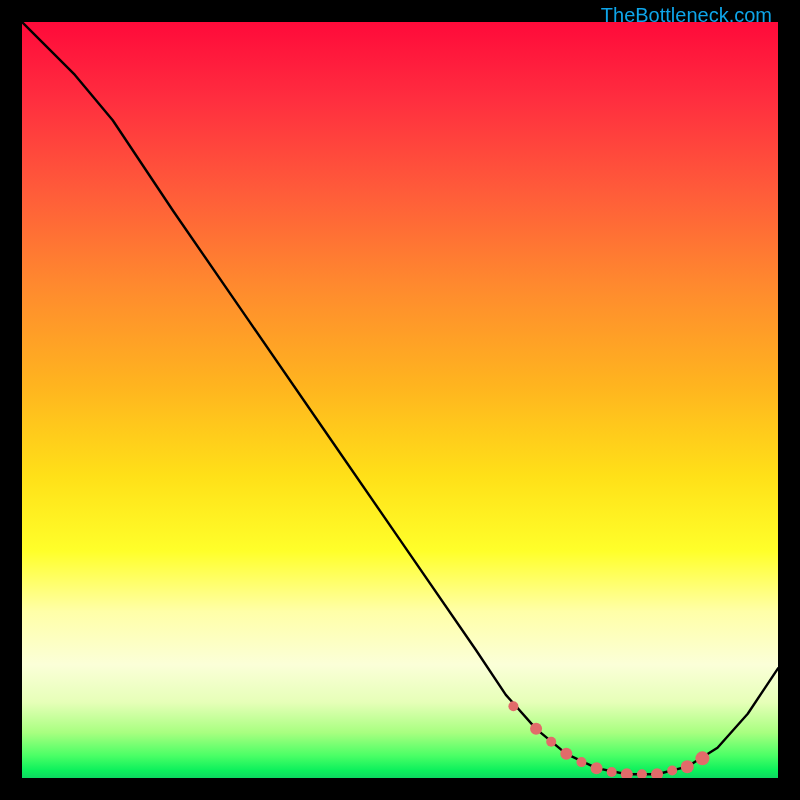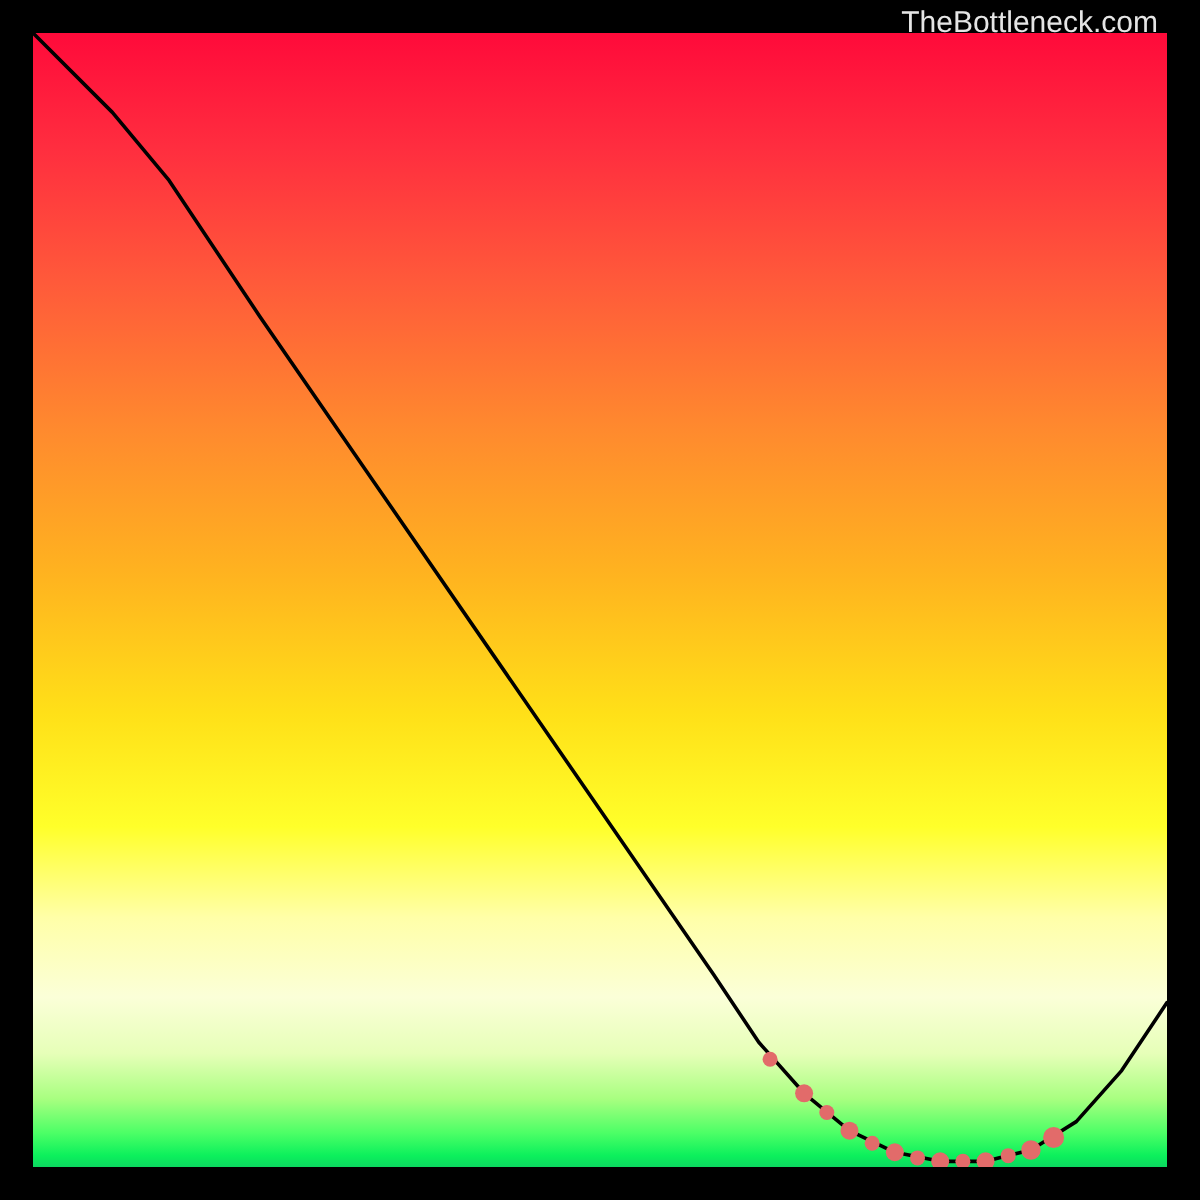--- a/index.html
+++ b/index.html
@@ -7,21 +7,21 @@
     width: 800px;
     height: 800px;
     background: #000;
     position: relative;
     font-family: Arial, sans-serif;
   }
   .watermark {
     position: absolute;
     top: 4px;
     right: 28px;
-    color: #e5e5e5;
+    color: #0ea5e9;
     font-size: 20px;
     font-weight: 500;
     z-index: 10;
   }
   .plot-area {
     position: absolute;
     top: 22px;
     left: 22px;
     width: 756px;
     height: 756px;

